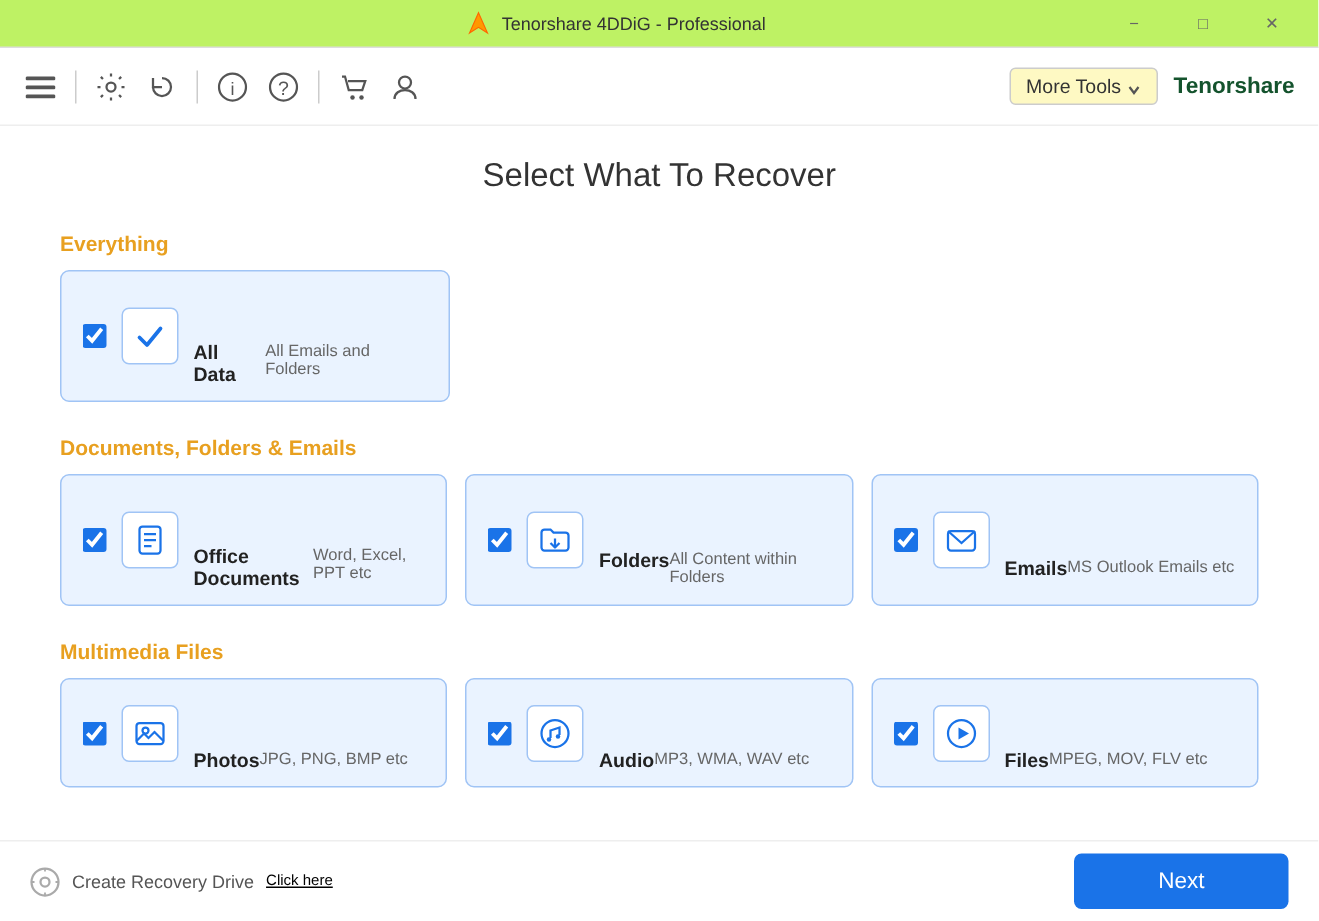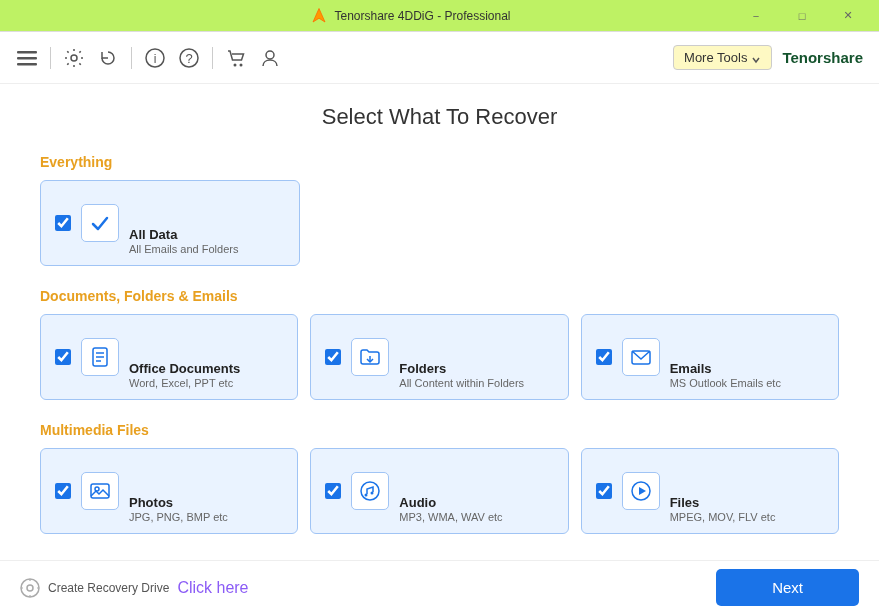--- a/index.html
+++ b/index.html
@@ -163,21 +163,21 @@
       align-items: center;
       justify-content: center;
       background: #fff;
       flex-shrink: 0;
     }
     .card-icon-box svg {
       color: #1a73e8;
     }
     .card-text {
       display: flex;
-      flex-direction: column;
+      flex-direction: row;
       margin-top: 36px;
     }
     .card-title {
       font-size: 13px;
       font-weight: 600;
       color: #222;
     }
     .card-sub {
       font-size: 11px;
       color: #666;
@@ -201,23 +201,24 @@
       flex-shrink: 0;
     }
     .footer-left {
       display: flex;
       align-items: center;
       gap: 8px;
       font-size: 12px;
       color: #555;
     }
     .footer-link {
-      color: #8b5cf6;
-      cursor: pointer;
-      font-size: 16px;
+      color: #000000;
+      text-decoration: underline;
+      cursor: pointer;
+      font-size: 10px;
     }
     .next-btn {
       background: #1a73e8;
       color: #fff;
       border: none;
       border-radius: 5px;
       padding: 10px 56px;
       font-size: 15px;
       cursor: pointer;
       font-weight: 500;

